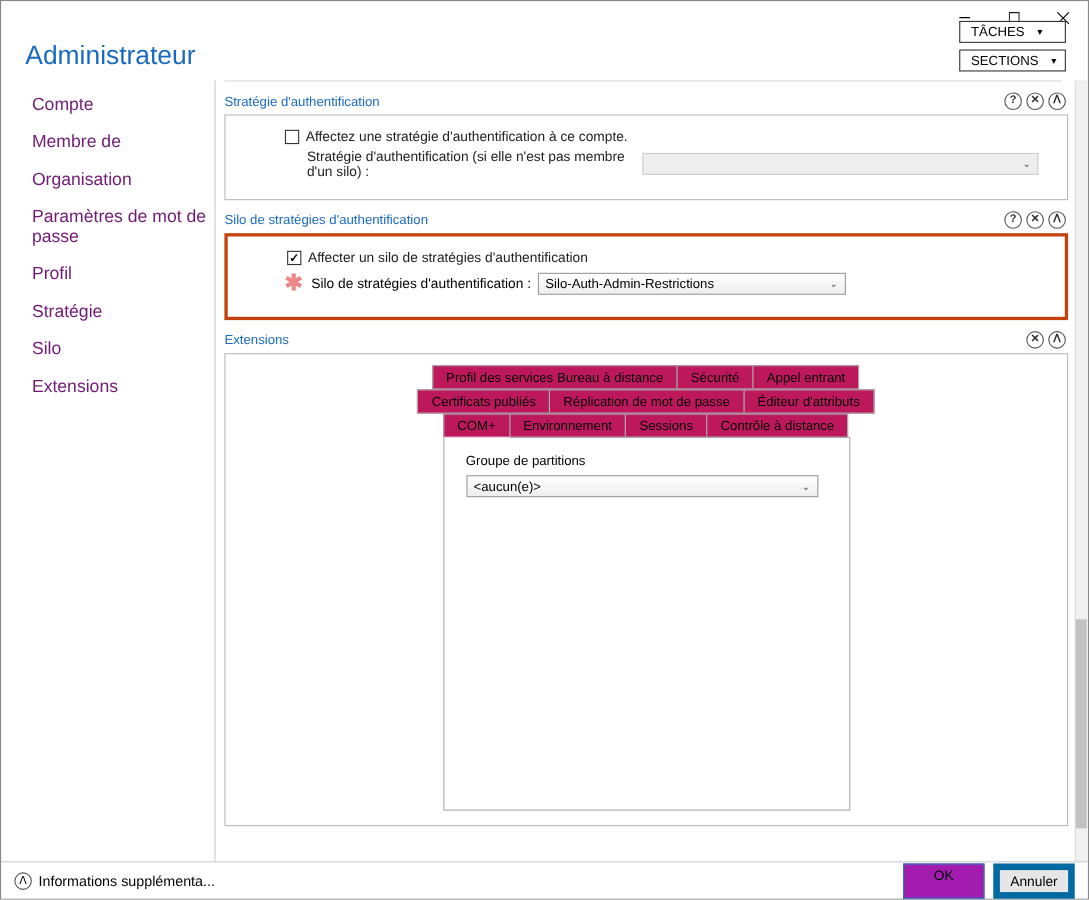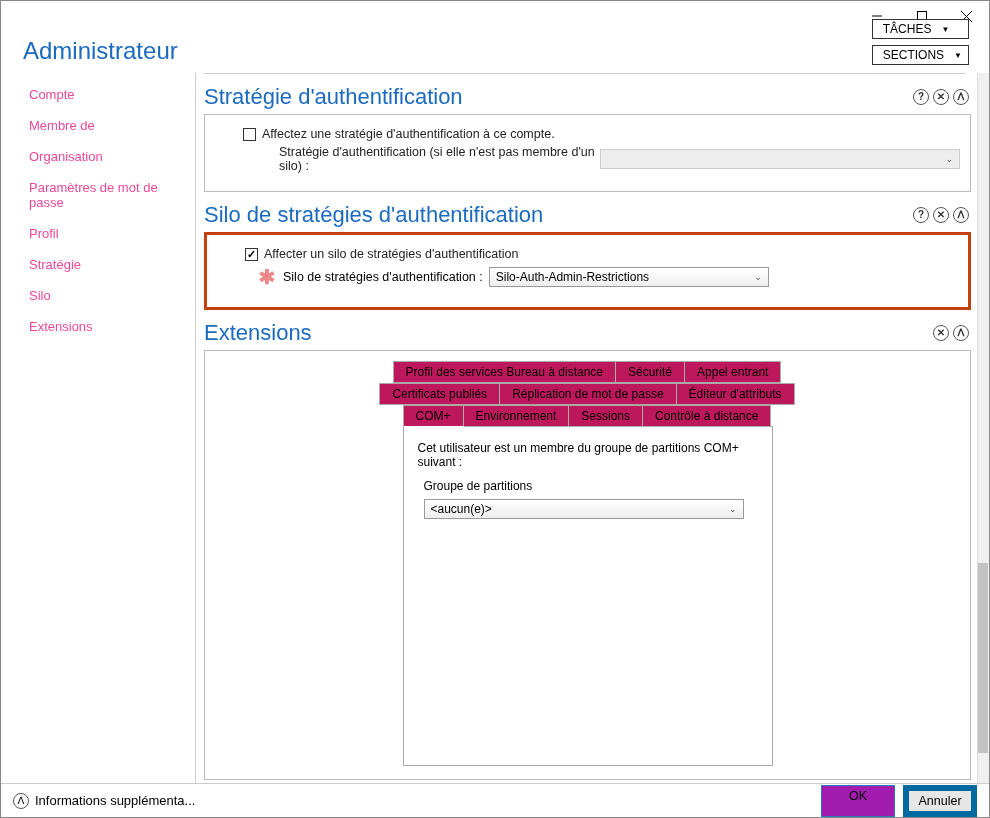--- a/index.html
+++ b/index.html
@@ -16,39 +16,39 @@
   .header-title { color: #1a6bbf; font-size: 24px; font-weight: 300; }
   .header-buttons { display: flex; gap: 6px; flex-direction: column; }
   .hdr-dd { border: 1px solid #333; background: #fff; font-size: 12px; padding: 2px 6px 2px 10px; display: flex; align-items: center; gap: 10px; height: 20px; }
   .hdr-dd .tri { font-size: 8px; }
 
   
   .body { flex: 1; display: flex; border-top: 0px solid #ccc; position: relative; overflow: hidden; }
 
   
   .sidebar { width: 195px; border-right: 1px solid #ccc; padding-top: 6px; }
-  .side-item { padding: 8px 0 8px 28px; font-size: 13px; color: #ec4899; cursor: default; }
+  .side-item { padding: 8px 0 8px 28px; font-size: 16px; color: #701a75; cursor: default; }
 
   
   .content-wrap { flex: 1; position: relative; }
   .content { position: absolute; top:0; left:0; right:12px; bottom:0; overflow-y: auto; padding: 0 6px 10px 8px; }
   .fake-scrollbar { position: absolute; top:0; right:0; bottom:0; width:12px; background:#f0f0f0; border-left:1px solid #ddd; }
   .fake-thumb { position:absolute; right:1px; width:10px; background:#c2c2c2; top:490px; height:190px; }
 
   
   .section { margin-top: 6px; }
   .section-title-row { display: flex; align-items: center; justify-content: space-between; padding: 4px 2px 4px 0; }
-  .section-title { color: #1a6bbf; font-size: 22px; font-weight: 300; }
+  .section-title { color: #1a6bbf; font-size: 12px; font-weight: 300; }
   .section-icons { display: flex; gap: 4px; }
   .section-icons .circ { width: 16px; height: 16px; border: 1px solid #555; border-radius: 50%; display: flex; align-items: center; justify-content: center; font-size: 10px; line-height: 1; font-weight: bold; color: #333; }
 
   .panel { border: 1px solid #bbb; padding: 8px 10px 14px 10px; }
   .panel.highlight { border: 3px solid #c2410c; }
 
-  .row { display: flex; align-items: center; gap: 6px; margin: 4px 0; font-size: 12.5px; padding-left: 28px; }
+  .row { display: flex; align-items: center; gap: 6px; margin: 4px 16px; font-size: 12.5px; padding-left: 28px; }
   .checkbox { width: 13px; height: 13px; border: 1px solid #333; display: inline-flex; align-items: center; justify-content: center; font-size: 11px; background: #fff; }
   .checkbox.checked::after { content: "✓"; color: #000; font-weight: bold; }
   .label { color: #222; }
   .sublabel { margin-left: 36px; color: #222; display:flex; align-items:center; gap:4px;}
   .asterisk { color: #e88; font-size: 20px; font-weight: bold; width: 20px; text-align: center; }
   .dd { border: 1px solid #999; background: linear-gradient(#fff,#eee); height: 20px; display: flex; align-items: center; justify-content: space-between; padding: 0 6px; font-size: 12px; min-width: 280px; }
   .dd.disabled { background: #eee; color: #888; border-color:#ccc; }
   .dd .caret { font-size: 9px; color: #555; }
 
   
@@ -196,21 +196,20 @@
                 <div class="tab">Réplication de mot de passe</div>
                 <div class="tab">Éditeur d'attributs</div>
               </div>
               <div class="tab-row">
                 <div class="tab active">COM+</div>
                 <div class="tab">Environnement</div>
                 <div class="tab">Sessions</div>
                 <div class="tab">Contrôle à distance</div>
               </div>
               <div class="tab-content">
-                <div class="desc">Cet utilisateur est un membre du groupe de partitions COM+ suivant :</div>
                 <div class="fieldset-label">Groupe de partitions</div>
                 <div class="dd wide">
                   <span>&lt;aucun(e)&gt;</span>
                   <span class="caret">⌄</span>
                 </div>
               </div>
             </div>
           </div>
         </div>
 

